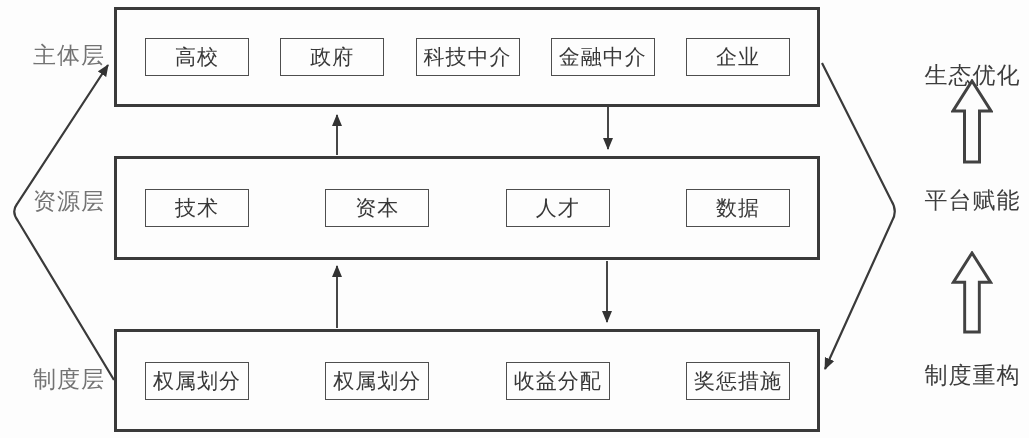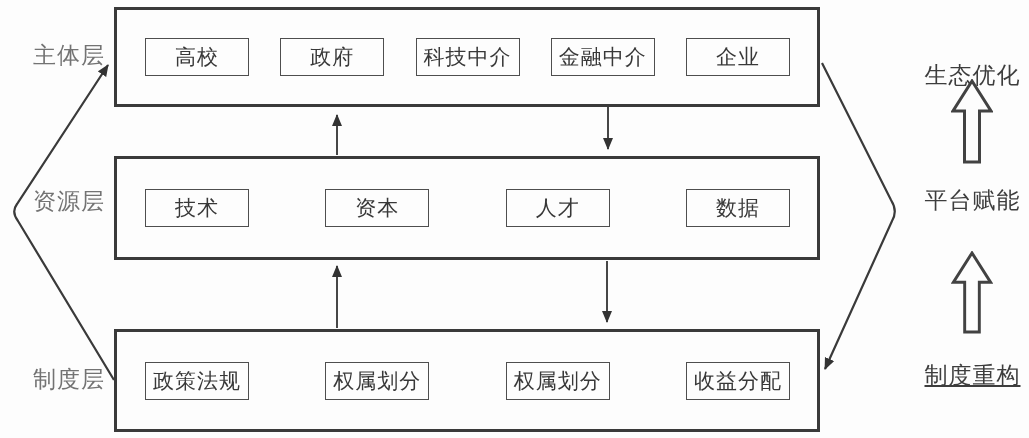--- a/index.html
+++ b/index.html
@@ -59,21 +59,21 @@
     left: 916px;
     width: 113px;
     text-align: center;
     font-size: 23px;
     color: #3d3d3d;
     letter-spacing: 1px;
     line-height: 1.1;
   }
   .right-label.r1 { top: 28px; margin-top: 35px; }
   .right-label.r2 { top: 188px; }
-  .right-label.r3 { top: 363px; text-decoration: underline; }
+  .right-label.r3 { top: 363px; }
   .block-arrow {
     position: absolute;
     left: 951px;
     width: 42px;
   }
   .block-arrow.a1 { top: 79px;  height: 85px; }
   .block-arrow.a2 { top: 251px; height: 83px; }
   .overlay {
     position: absolute;
     left: 0; top: 0;
@@ -117,24 +117,24 @@
   </div>
 
   <div class="layer l2">
     <div class="cell">技术</div>
     <div class="cell">资本</div>
     <div class="cell">人才</div>
     <div class="cell">数据</div>
   </div>
 
   <div class="layer l3">
-    <div class="cell">政策法规</div>
     <div class="cell">权属划分</div>
     <div class="cell">权属划分</div>
     <div class="cell">收益分配</div>
+    <div class="cell">奖惩措施</div>
   </div>
 
   <div class="right-label r1">生态优化</div>
 
   <svg class="block-arrow a1" viewBox="0 0 42 85" xmlns="http://www.w3.org/2000/svg">
     <polygon points="21,2 2,32 13.5,32 13.5,83 28.5,83 28.5,32 40,32" fill="#fdfdfd" stroke="#424242" stroke-width="3" stroke-linejoin="miter"></polygon>
   </svg>
 
   <div class="right-label r2">平台赋能</div>
 

